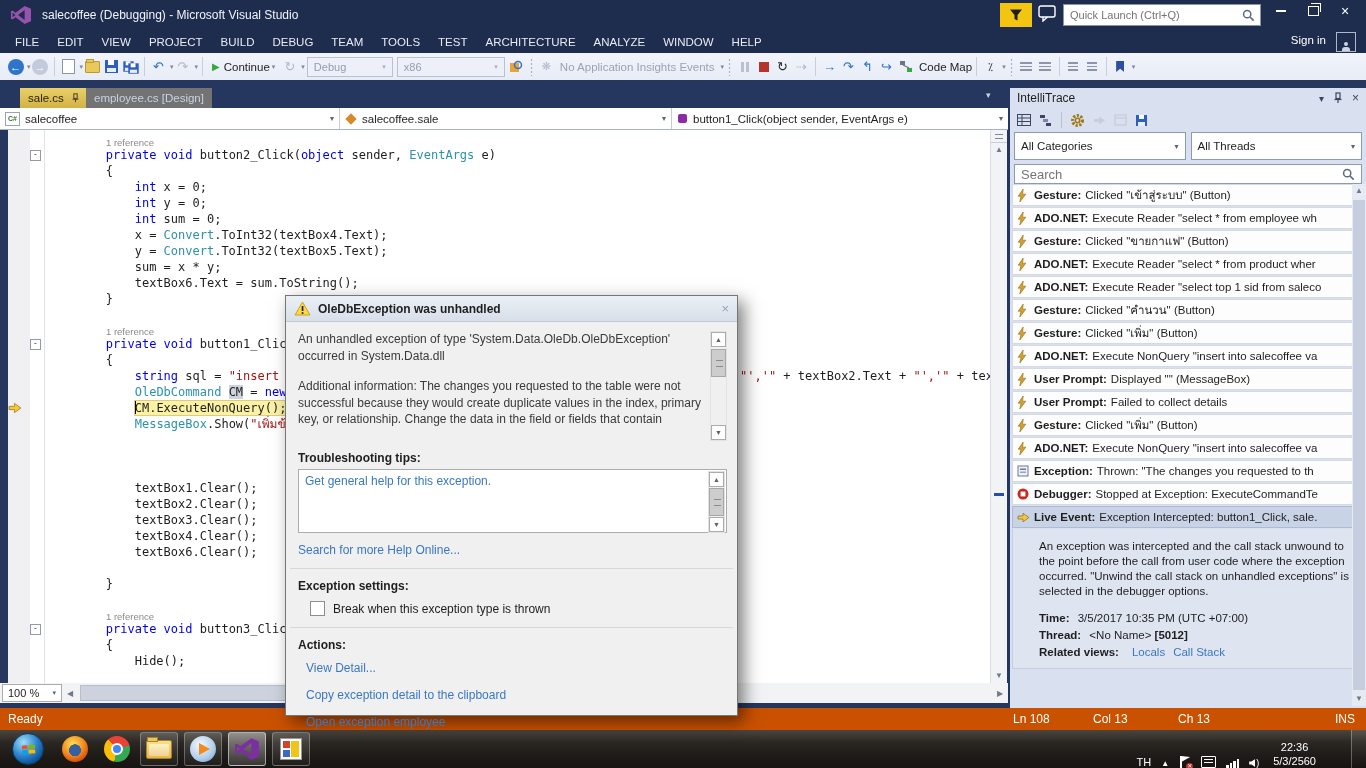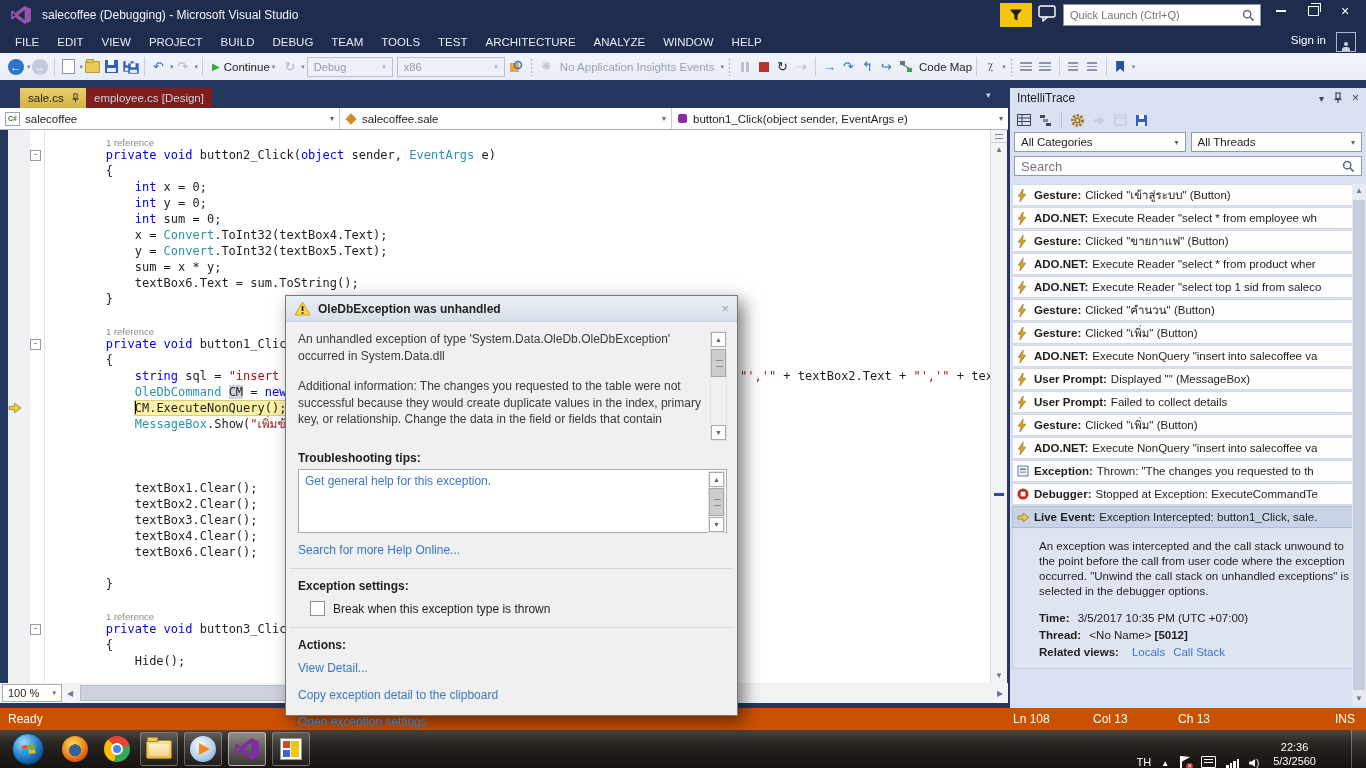--- a/index.html
+++ b/index.html
@@ -56,21 +56,21 @@
   .pause-ic{display:flex;gap:2px}.pause-ic i{width:3px;height:10px;background:#B9C0CF}
   .stop-ic{width:10px;height:10px;background:#B3352C}
   .insights-label{font-size:11.5px;color:#9AA3B5;margin:0 4px;white-space:nowrap}
   .codemap-label{font-size:11.5px;color:#1E1E1E;margin-left:4px;white-space:nowrap}
   .lines-ic{width:12px;height:9px;background:repeating-linear-gradient(#8B95AC 0 1.5px,transparent 1.5px 3.5px)}
   .bm-ic{width:8px;height:11px;background:#2E4E9E;clip-path:polygon(0 0,100% 0,100% 100%,50% 70%,0 100%)}
   
   #editor-pane{position:absolute;left:0;top:80px;width:1008px;height:628px}
   .tab{position:absolute;top:8px;height:20px;display:flex;align-items:center;font-size:11.5px;padding:0 8px;box-sizing:border-box}
   #tab-sale{left:20px;background:linear-gradient(#E9CF6B,#D3B244);color:#2B2512}
-  #tab-employee{left:86px;background:#7f1d1d;color:#C9D1E4}
+  #tab-employee{left:86px;background:#737373;color:#C9D1E4}
   .tab .x{margin-left:6px;font-size:11px}
   #tabstrip-chevron{position:absolute;top:10px;left:986px;color:#C9D1E4;font-size:9px}
   #navbar{position:absolute;top:28px;left:0;width:1008px;height:22px;background:#fff;display:flex;
       border-bottom:1px solid #A9B2C6;box-sizing:border-box}
   .ncombo{display:flex;align-items:center;border-right:1px solid #C6CCDA;font-size:11.5px;color:#1E1E1E;
       padding:0 5px;box-sizing:border-box;overflow:hidden;white-space:nowrap}
   .ncombo .arr{margin-left:auto;font-size:8px;color:#5A6478;padding-left:6px}
   .ncombo .nicon{margin-right:5px;flex:none;display:flex}
   .csbox{width:13px;height:12px;border:1px solid #9AA3B8;font:bold 7px/12px "Liberation Sans";text-align:center;color:#3B6E2F;background:#fff}
   .diamond{width:8px;height:8px;background:#D8892A;transform:rotate(45deg);margin:2px}
@@ -120,31 +120,31 @@
   .wsb-thumb::after{content:"";position:absolute;left:4px;top:10px;width:7px;height:5px;
       border-top:1px solid #8A8A8A;border-bottom:1px solid #8A8A8A}
   .sec-label{font-weight:bold;margin:10px 12px 4px}
   .tips-box{margin:2px 10px 0 12px;height:64px;background:#fff;border:1px solid #ACACAC;position:relative;
       padding:4px 26px 0 6px;box-sizing:border-box}
   .link{color:#3A78C2}
   .dlg-link{margin:10px 12px 0;color:#3A78C2}
   .dlg-hr{border:none;border-top:1px solid #D8D8D8;margin:11px 4px 0}
   .cb-row{display:flex;align-items:center;gap:8px;margin:8px 0 0 24px}
   .cb{width:13px;height:13px;background:#fff;border:1px solid #8E8E8E;flex:none}
-  .action-link{margin:0 12px 13px;color:#3A78C2}
+  .action-link{margin:0 20px 13px;color:#3A78C2}
   #dlg-actions{margin-top:9px}
   
   #itrace{position:absolute;left:1010px;top:88px;width:356px;height:620px;background:#D9E0F0;font-size:11.5px;color:#1E1E1E}
   .it-header{height:20px;display:flex;align-items:center;padding:0 7px;font-size:12px}
   .it-header .ttl{flex:1}
   .it-hicon{margin-left:9px;color:#3A4663;font-size:10px;display:flex;align-items:center}
   .it-toolbar{height:24px;display:flex;align-items:center;gap:8px;padding:0 7px}
   .it-tsep{width:1px;height:16px;background:#B8C1D6}
   .it-filters{display:flex;gap:5px;padding:0 4px}
-  .it-combo{flex:1;height:20px;background:#fff;border:1px solid #8E99B4;display:flex;align-items:center;
+  .it-combo{flex:1;height:28px;background:#fff;border:1px solid #8E99B4;display:flex;align-items:center;
       padding:0 6px;box-sizing:border-box}
   .it-combo .arr{margin-left:auto;font-size:8px;color:#5A6478}
   .it-search{margin:4px 4px 0;height:20px;background:#fff;border:1px solid #8E99B4;display:flex;align-items:center;
       padding:0 6px;box-sizing:border-box}
   .it-search input{flex:1;border:none;outline:none;font-size:13px;color:#555;background:transparent;
       font-family:"Liberation Sans",sans-serif;padding:0}
   .it-body{position:absolute;top:96px;left:2px;width:348px;bottom:2px;overflow:hidden}
   .it-row{height:22px;margin-bottom:1px;background:#FDFDFE;border:1px solid #D5D9E2;display:flex;align-items:center;
       padding:0 4px;white-space:nowrap;overflow:hidden;box-sizing:border-box}
   .it-row .ric{width:17px;flex:none;display:flex;align-items:center}
@@ -505,21 +505,21 @@
   <div class="sec-label">Exception settings:</div>
   <div class="cb-row">
     <span class="cb"></span>
     <span>Break when this exception type is thrown</span>
   </div>
   <hr class="dlg-hr">
   <div class="sec-label">Actions:</div>
   <div id="dlg-actions">
       <div class="action-link">View Detail...</div>
       <div class="action-link">Copy exception detail to the clipboard</div>
-      <div class="action-link">Open exception settings</div>
+      <div class="action-link">Open exception employee</div>
     </div>
 </div>
 
 <div id="itrace">
   <div class="it-header">
     <span class="ttl">IntelliTrace</span>
     <span class="it-hicon">▾</span>
     <span class="it-hicon">
       <svg width="10" height="12" viewBox="0 0 10 12">
           <rect x="3" y="1" width="4" height="5.5" fill="none" stroke="#3A4663" stroke-width="1.2"></rect>

